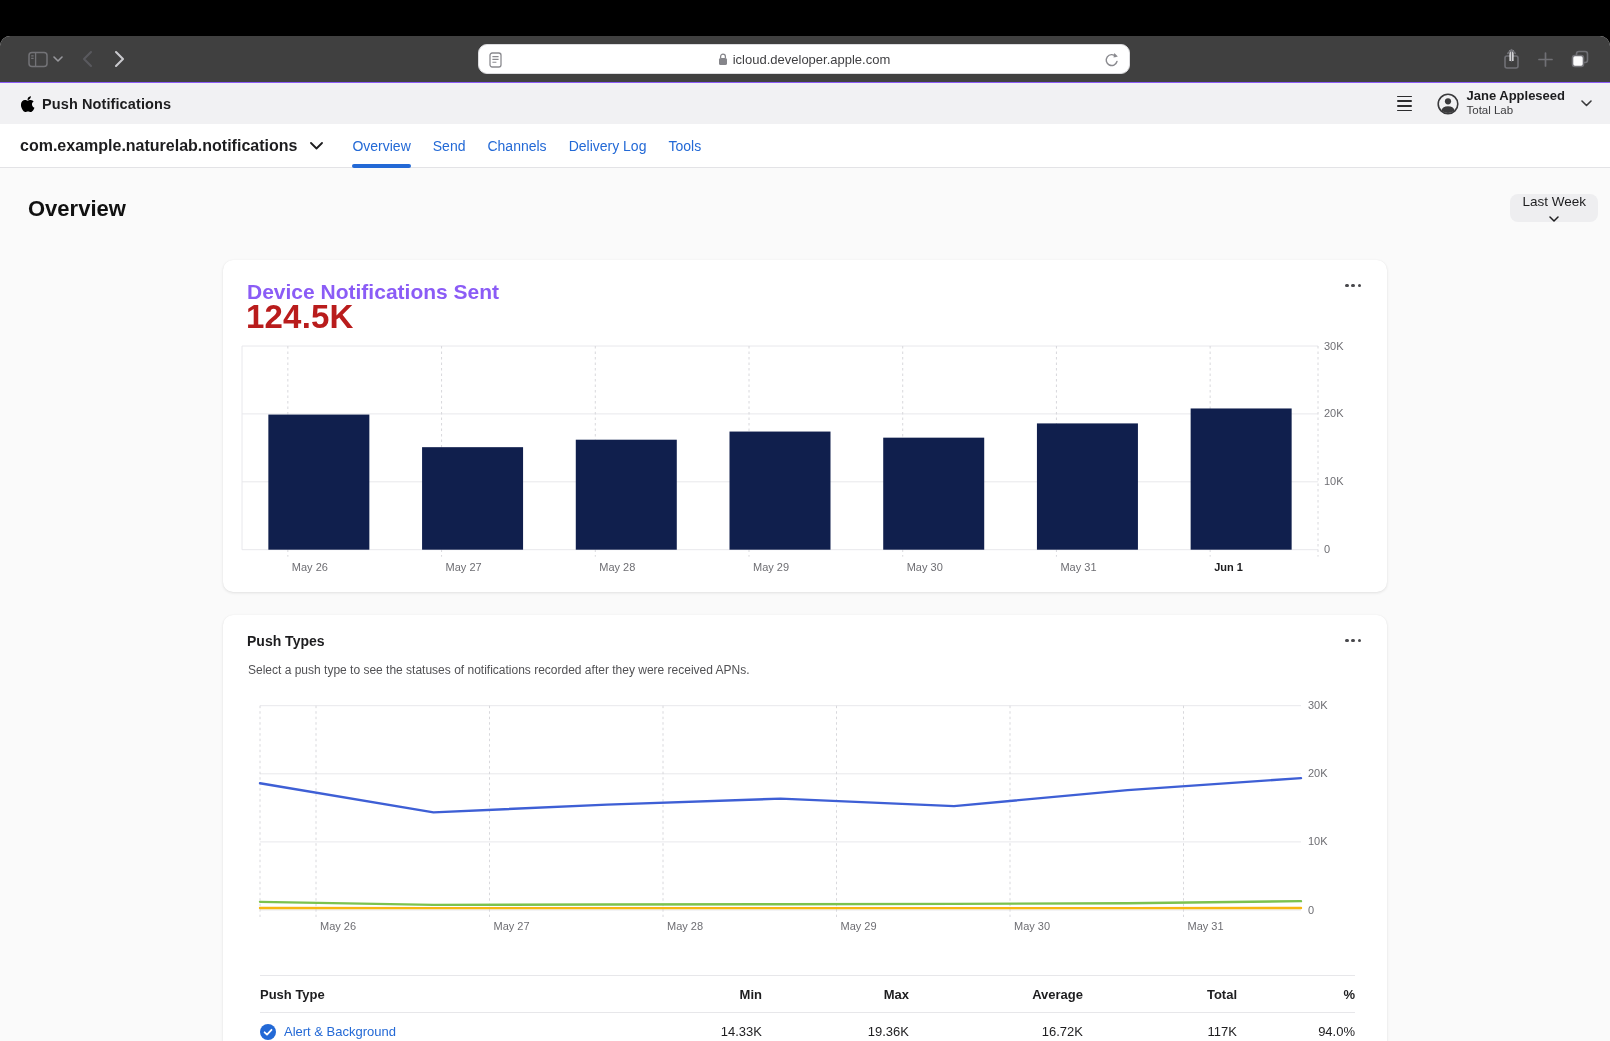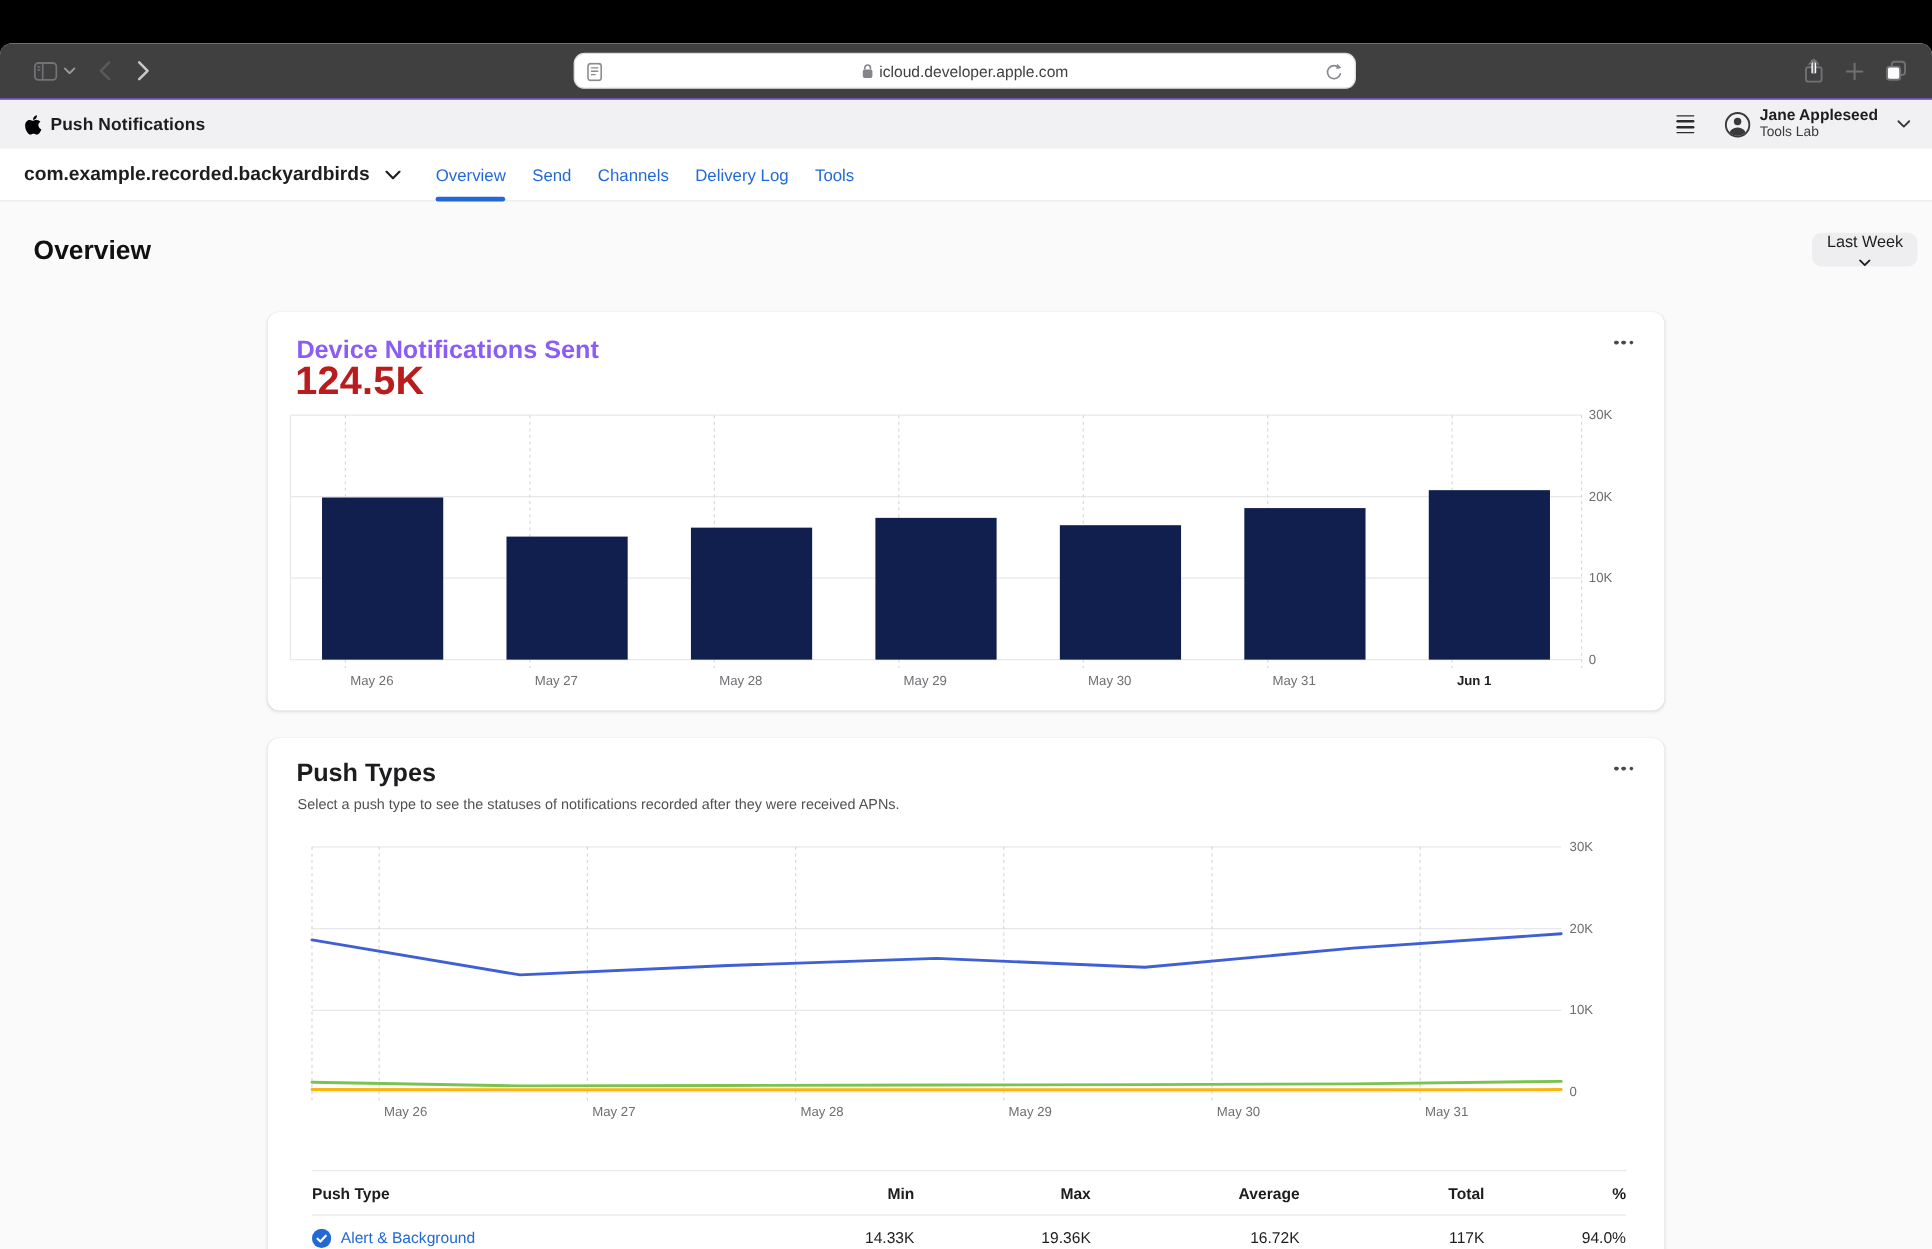--- a/index.html
+++ b/index.html
@@ -47,21 +47,21 @@
   .range-btn { position:absolute; right:12px; top:26px; height:28px; padding:0 12px; background:#eeeef0;
                border:none; border-radius:8px; display:flex; align-items:center; gap:7px;
                font-size:13.5px; font-weight:500; color:#1d1d1f; cursor:pointer;flex-direction:column; }
 
   .card { position:relative; width:1164px; margin:0 auto; background:#fff; border-radius:10px;
           box-shadow:0 1px 3px rgba(0,0,0,.10), 0 0 1px rgba(0,0,0,.06); }
   .card-1 { height:332px; }
   .card-2 { height:540px; margin-top:23px; }
   .card h2.small { position:absolute; left:24px; top:20px; font-size:21px; font-weight:700; color:#8b5cf6; }
   .big-number { position:absolute; left:23px; top:38px; font-size:33px; font-weight:700; color:#b91c1c; letter-spacing:.2px; }
-  .card-2 h2 { position:absolute; left:24px; top:18px; font-size:21px; font-weight:700; color:#1d1d1f; }
+  .card-2 h2 { position:absolute; left:24px; top:18px; font-size:14px; font-weight:700; color:#1d1d1f; }
   .card-sub { position:absolute; left:25px; top:48px; font-size:12px; color:#515154; }
   .dots { position:absolute; right:24px; top:22px; display:flex; gap:2.8px; cursor:pointer; padding:2px; }
   .dots i { width:3.4px; height:3.4px; border-radius:50%; background:#48484c; }
 
   .chart-svg { position:absolute; left:0; }
   #barSvg  { top:75px; }
   #lineSvg { top:70px; }
   .ax { font-family:"Liberation Sans","DejaVu Sans",sans-serif; font-size:11px; fill:#6e6e73; }
   .ax.bold { font-weight:700; fill:#1d1d1f; }
 
@@ -179,32 +179,32 @@
               <clipPath id="avc">
                 <circle cx="11" cy="11" r="9.1"></circle>
               </clipPath>
             </defs>
           <circle cx="11" cy="11" r="9.8" fill="none" stroke="#3a3a3c" stroke-width="1.6"></circle>
           <circle cx="11" cy="8.3" r="3.1" fill="#3a3a3c"></circle>
           <ellipse cx="11" cy="18" rx="6.6" ry="4.8" fill="#3a3a3c" clip-path="url(#avc)"></ellipse>
         </svg>
         <div class="user-texts">
           <div class="user-name">Jane Appleseed</div>
-          <div class="user-org">Tools Lab</div>
+          <div class="user-org">Total Lab</div>
         </div>
         <svg width="11" height="7" viewBox="0 0 11 7">
             <polyline points="1,1 5.5,5.5 10,1" fill="none" stroke="#3a3a3c" stroke-width="1.6" stroke-linecap="round" stroke-linejoin="round"></polyline>
           </svg>
       </div>
     </div>
   </div>
 
   <div class="subnav">
     <div class="bundle">
-      <span>com.example.recorded.backyardbirds</span>
+      <span>com.example.naturelab.notifications</span>
       <svg width="13" height="8" viewBox="0 0 13 8">
           <polyline points="1,1 6.5,6.5 12,1" fill="none" stroke="#1d1d1f" stroke-width="1.8" stroke-linecap="round" stroke-linejoin="round"></polyline>
         </svg>
     </div>
     <div class="tabs">
         <a class="tab active">Overview</a>
         <a class="tab">Send</a>
         <a class="tab">Channels</a>
         <a class="tab">Delivery Log</a>
         <a class="tab">Tools</a>

